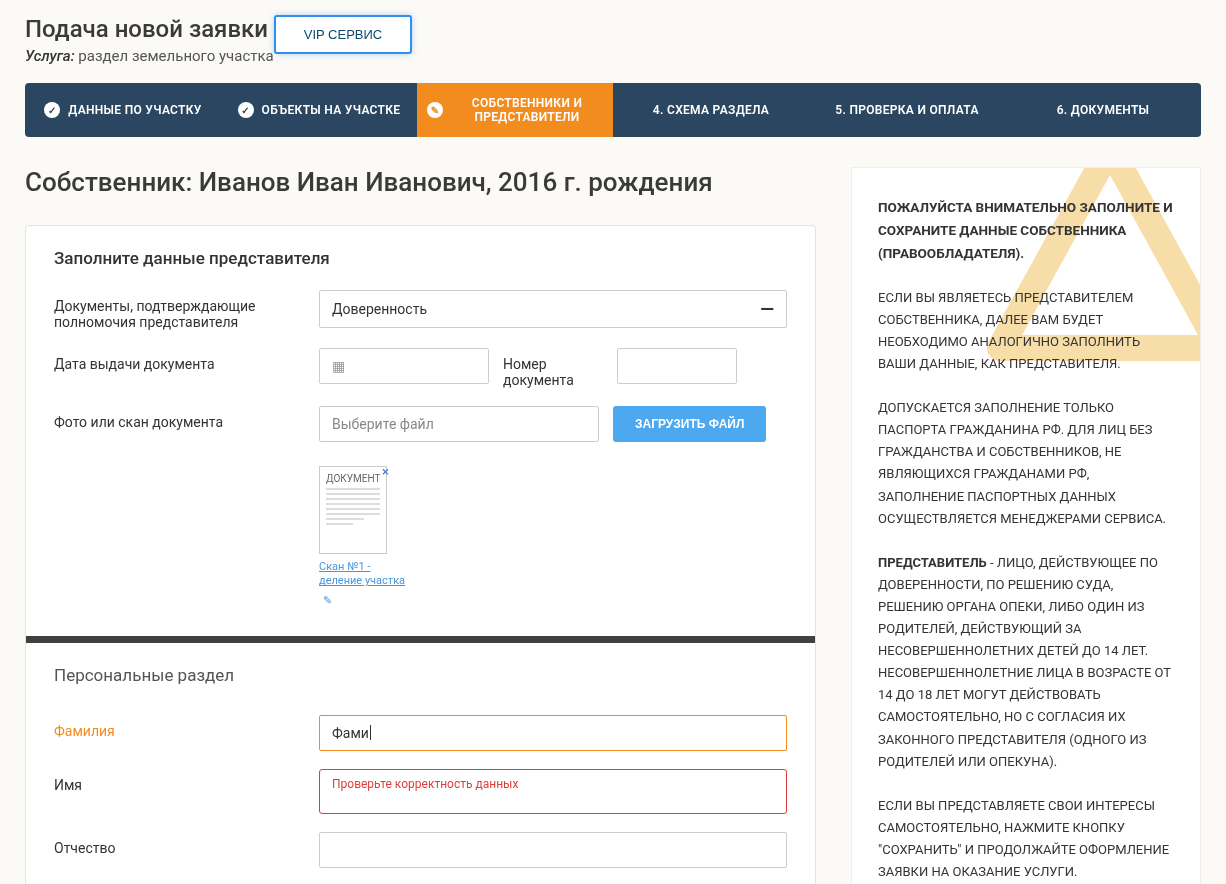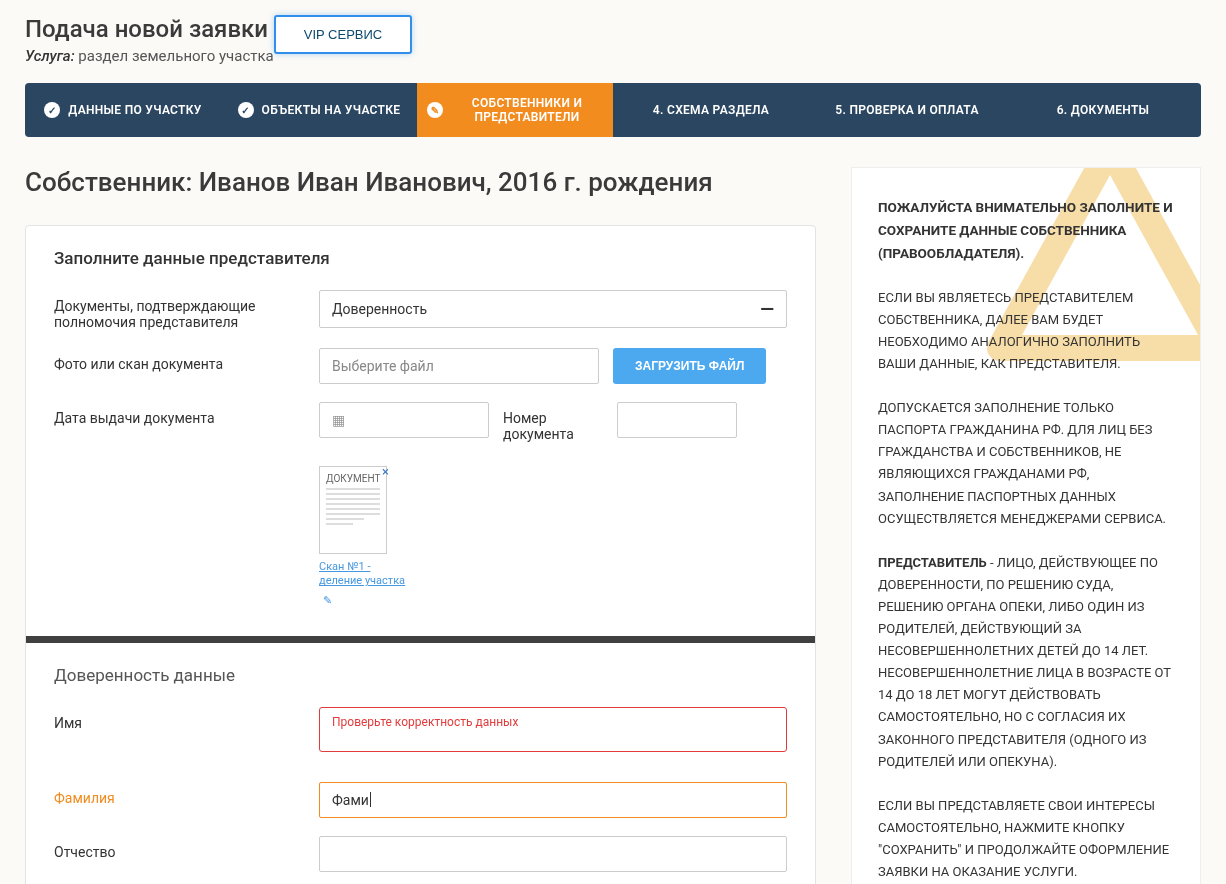--- a/index.html
+++ b/index.html
@@ -112,35 +112,35 @@
             <div class="label-col">Документы, подтверждающие полномочия представителя</div>
             <div class="field-col">
               <div class="select">
                 <span>Доверенность</span>
                 <span class="dash">—</span>
               </div>
             </div>
           </div>
 
           <div class="form-row">
+            <div class="label-col">Дата выдачи документа</div>
+            <div class="field-col">
+              <div class="input date-input">
+                <span class="cal-icon">▦</span>
+              </div>
+              <div class="num-label">Номер документа</div>
+              <input class="input num-input" style="">
+            </div>
+          </div>
+
+          <div class="form-row">
             <div class="label-col">Фото или скан документа</div>
             <div class="field-col">
               <div class="input file-input">Выберите файл</div>
               <button class="upload-btn">ЗАГРУЗИТЬ ФАЙЛ</button>
-            </div>
-          </div>
-
-          <div class="form-row">
-            <div class="label-col">Дата выдачи документа</div>
-            <div class="field-col">
-              <div class="input date-input">
-                <span class="cal-icon">▦</span>
-              </div>
-              <div class="num-label">Номер документа</div>
-              <input class="input num-input" style="">
             </div>
           </div>
 
           <div class="form-row">
             <div class="label-col"></div>
             <div class="field-col">
               <div class="thumb-wrap">
                 <div class="thumb">
                   <span class="tx">×</span>
                   <div class="thumb-title">ДОКУМЕНТ</div>
@@ -155,39 +155,39 @@
                       <div style="width:50%"></div>
                     </div>
                 </div>
                 <a class="thumb-caption">Скан №1 - деление участка</a><span class="thumb-edit">✎</span>
               </div>
             </div>
           </div>
         </div>
 
         <div class="card-sec" style="position:relative; padding-bottom:60px;">
-          <div class="sec-title" style="font-weight:400; color:#555;">Доверенность данные</div>
+          <div class="sec-title" style="font-weight:400; color:#555;">Персональные раздел</div>
+
+          <div class="form-row" style="margin-top:30px;">
+            <div class="label-col warn">Фамилия</div>
+            <div class="field-col">
+              <div class="input full-input active" style="display:flex;align-items:center;">
+                <span>Фами</span>
+                  <span class="cursor-caret"></span>
+              </div>
+            </div>
+          </div>
 
           <div class="form-row">
             <div class="label-col">Имя</div>
             <div class="field-col">
               <div class="err-input-wrap">
                 <div class="err-input">
                   <span class="err-text">Проверьте корректность данных</span>
                 </div>
-              </div>
-            </div>
-          </div>
-
-          <div class="form-row" style="margin-top:30px;">
-            <div class="label-col warn">Фамилия</div>
-            <div class="field-col">
-              <div class="input full-input active" style="display:flex;align-items:center;">
-                <span>Фами</span>
-                  <span class="cursor-caret"></span>
               </div>
             </div>
           </div>
 
           <div class="form-row">
             <div class="label-col">Отчество</div>
             <div class="field-col">
               <input class="input full-input" style="">
             </div>
           </div>

